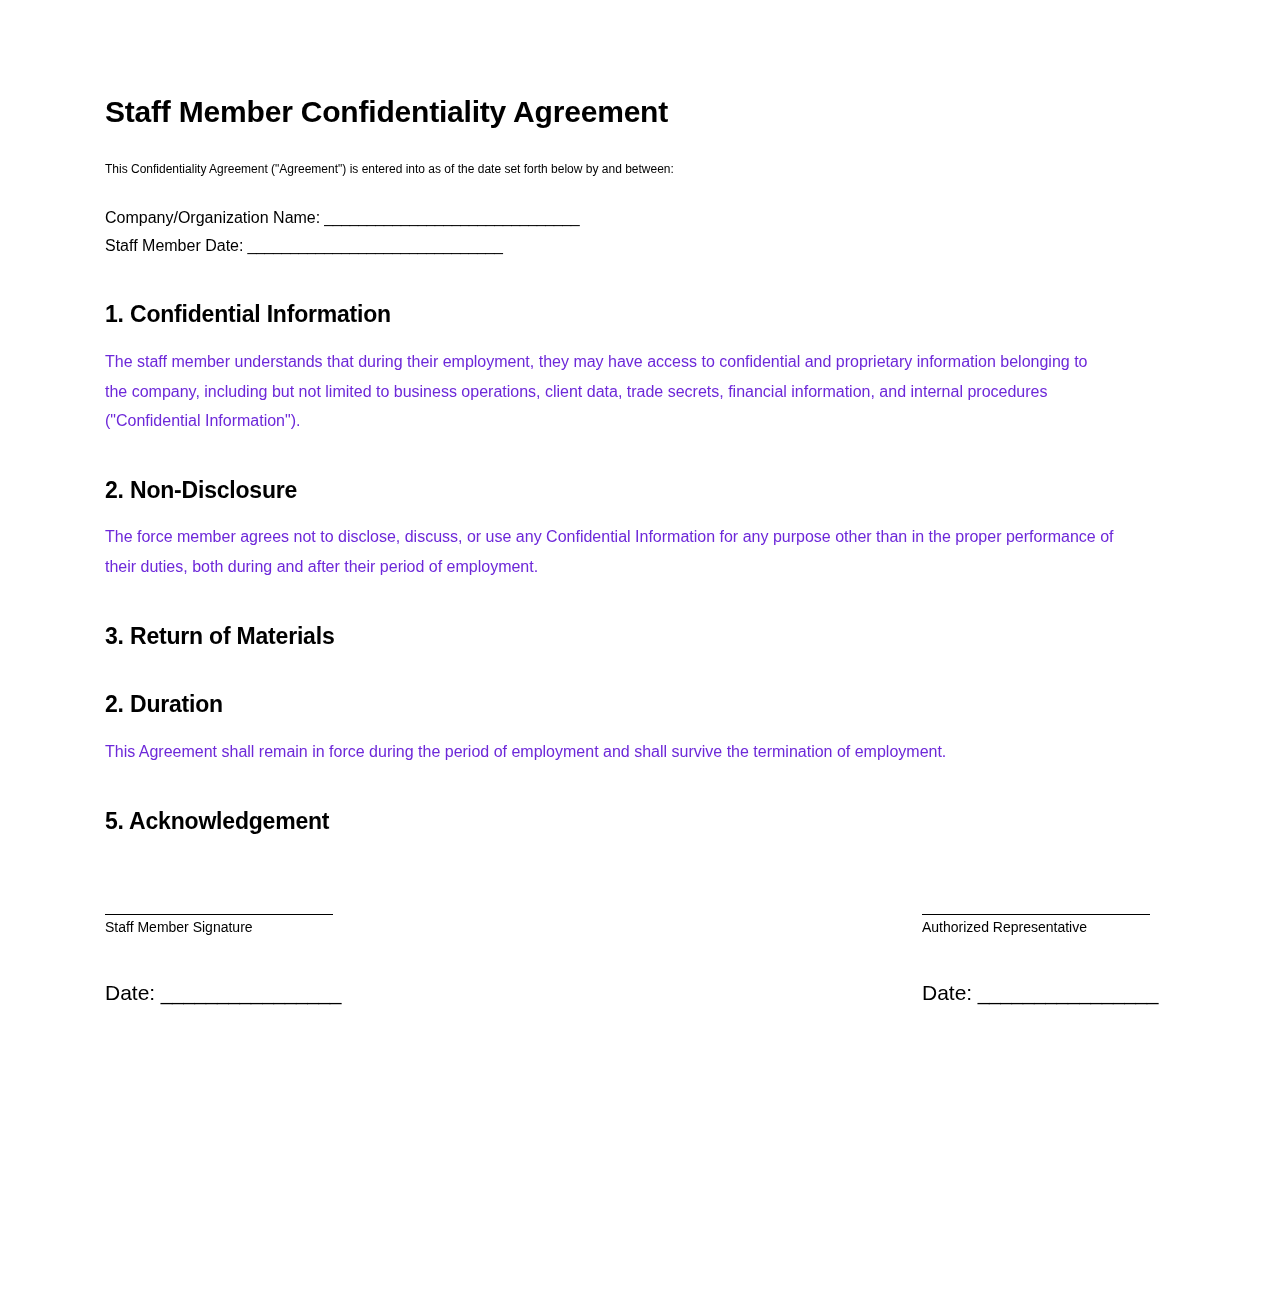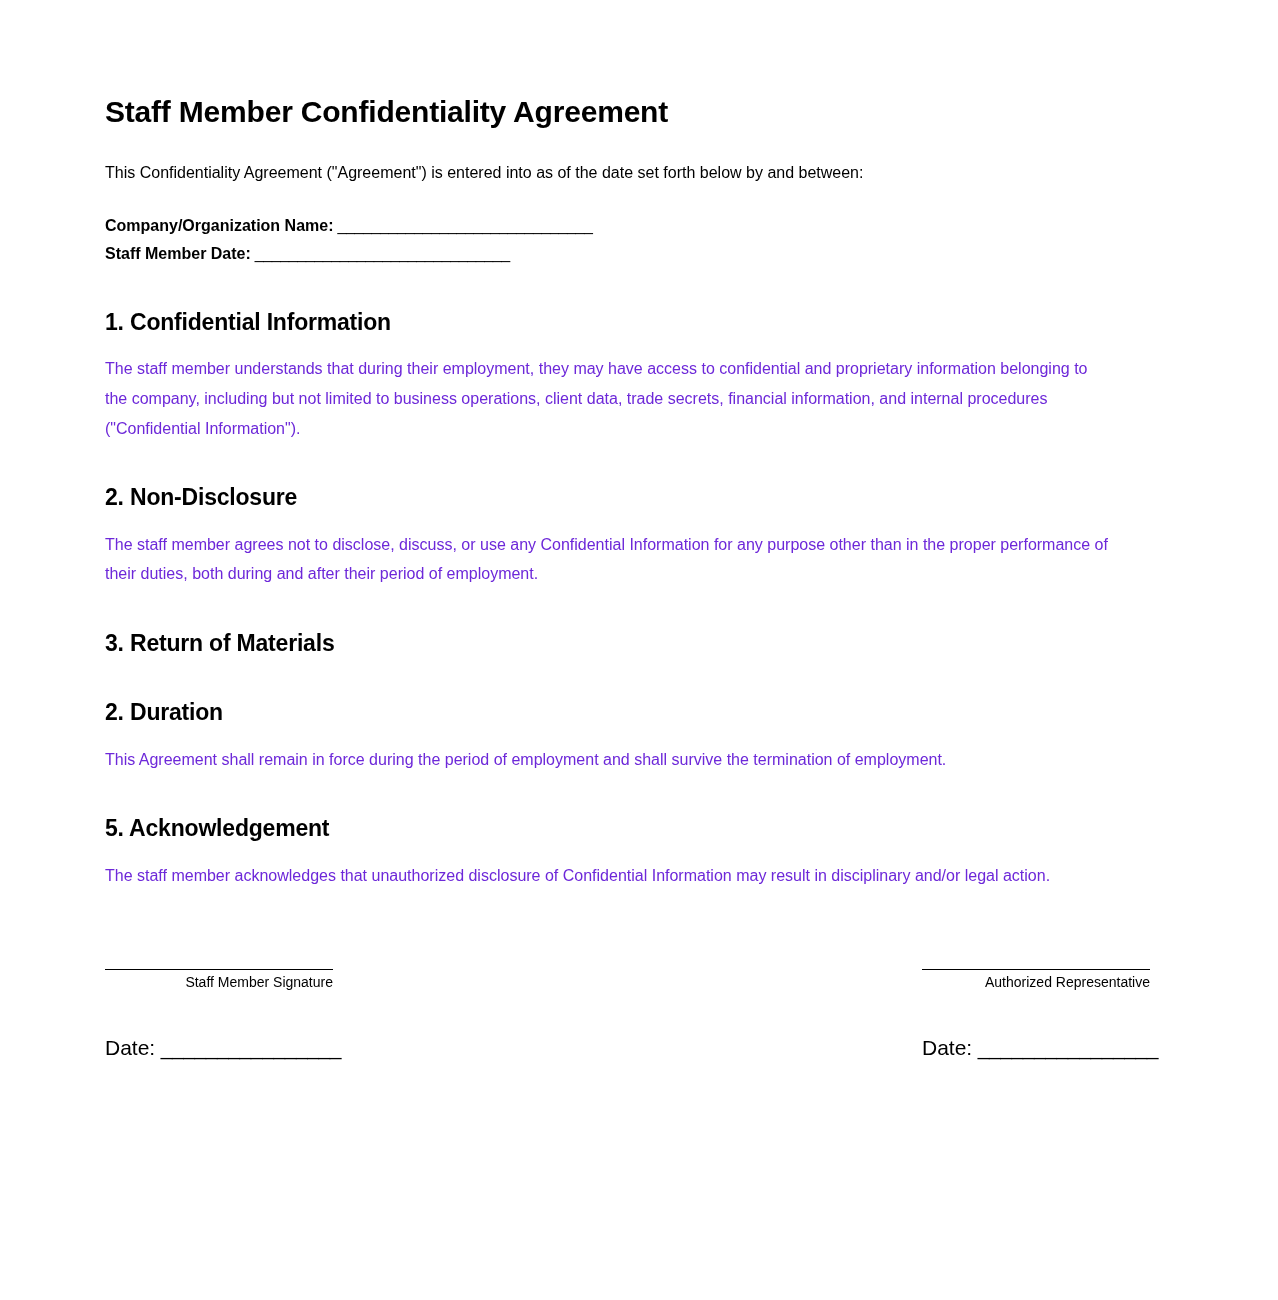--- a/index.html
+++ b/index.html
@@ -25,36 +25,36 @@
   }
   .doc-title {
     font-size: 30px;
     font-weight: bold;
     line-height: 1.2;
     margin: 0 0 0 0;
     letter-spacing: -0.2px;
     color: #000000;
   }
   .intro {
-    font-size: 16px;
+    font-size: 12px;
     line-height: 1.85;
     margin: 28px 0 0 0;
     color: #000000;
   }
   .party-block {
     margin-top: 24px;
   }
   .party-line {
     font-size: 16px;
     line-height: 1.75;
     white-space: nowrap;
     color: #000000;
   }
   .party-label {
-    font-weight: bold;
+    font-weight: normal;
   }
   .party-blank {
     font-weight: normal;
     letter-spacing: -0.4px;
   }
   h2.section-heading {
     font-size: 23px;
     font-weight: bold;
     line-height: 1.25;
     margin: 40px 0 0 0;
@@ -70,21 +70,20 @@
   }
   .sig-area {
     margin-top: 78px;
     position: relative;
     height: 140px;
   }
   .sig-col {
     position: absolute;
     top: 0;
     width: 228px;
-    text-align: right;
   }
   .sig-col.left  { left: 0px; }
   .sig-col.right { left: 817px; }
   .sig-rule {
     height: 0;
     border-top: 1px solid #000000;
     width: 228px;
   }
   .sig-label {
     font-size: 14px;
@@ -121,35 +120,34 @@
     </div>
   </div>
 
   <section>
     <h2 class="section-heading">1. Confidential Information</h2>
     <p class="section-body">The staff member understands that during their employment, they may have access to confidential and proprietary information belonging to the company, including but not limited to business operations, client data, trade secrets, financial information, and internal procedures ("Confidential Information").</p>
   </section>
 
   <section>
     <h2 class="section-heading">2. Non-Disclosure</h2>
-    <p class="section-body">The staff member agrees not to disclose, discuss, or use any Confidential Information for any purpose other than in the proper performance of their duties, both during and after their period of employment.</p>
+    <p class="section-body">The force member agrees not to disclose, discuss, or use any Confidential Information for any purpose other than in the proper performance of their duties, both during and after their period of employment.</p>
   </section>
 
   <section>
     <h2 class="section-heading">3. Return of Materials</h2>
   </section>
 
   <section>
     <h2 class="section-heading">2. Duration</h2>
     <p class="section-body">This Agreement shall remain in force during the period of employment and shall survive the termination of employment.</p>
   </section>
 
   <section>
     <h2 class="section-heading">5. Acknowledgement</h2>
-    <p class="section-body">The staff member acknowledges that unauthorized disclosure of Confidential Information may result in disciplinary and/or legal action.</p>
   </section>
 
   <div class="sig-area">
 
     <div class="sig-col left">
       <div class="sig-rule"></div>
       <div class="sig-label">Staff Member Signature</div>
       <div class="sig-date">
         <span>Date:</span><span class="sig-date-blank"> ________________</span>
       </div>

